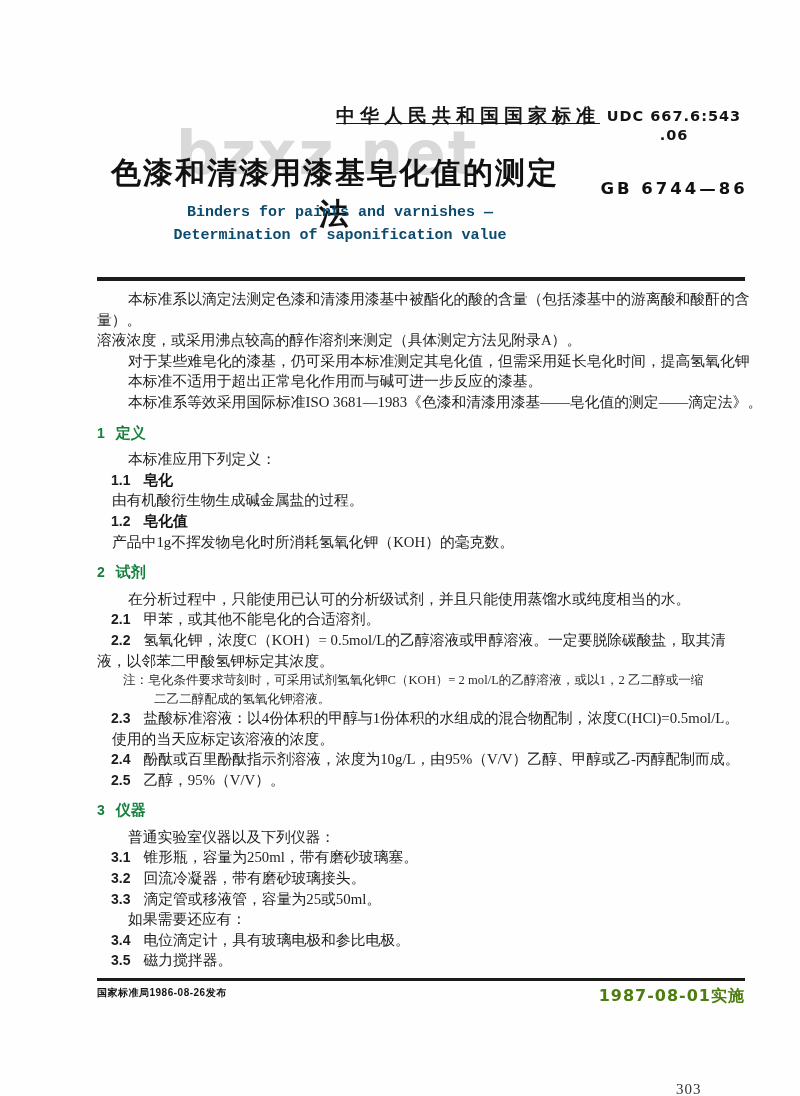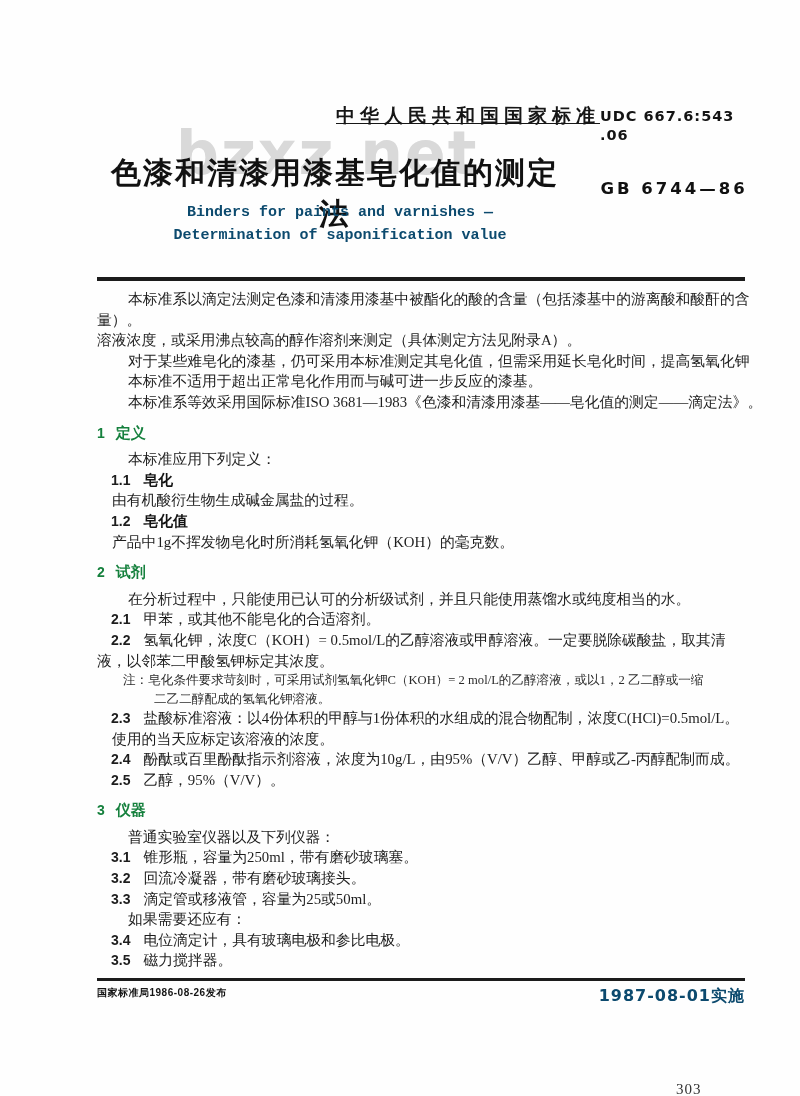--- a/index.html
+++ b/index.html
@@ -29,21 +29,21 @@
     position:absolute;top:153px;left:97px;width:476px;
     text-align:center;font-family:"Liberation Sans","DejaVu Sans",sans-serif;
     font-weight:bold;font-size:30px;letter-spacing:2px;color:#111;
   }
   .title-en{
     position:absolute;top:201px;left:97px;width:486px;
     text-align:center;font-weight:bold;font-size:15px;line-height:23px;
     color:#0c4a6e;font-family:Liberation Mono, monospace;
   }
   .udc{
-    position:absolute;top:107px;left:600px;width:148px;text-align:left;
+    position:absolute;top:107px;left:600px;width:148px;text-align:center;
     font-family:"DejaVu Sans","Liberation Sans",sans-serif;
     font-weight:bold;font-size:14.5px;line-height:19px;letter-spacing:1px;color:#141414;
   }
   .gb{
     position:absolute;top:163px;left:600px;width:148px;text-align:center;
     font-family:"DejaVu Sans","Liberation Sans",sans-serif;
     font-weight:bold;font-size:16.5px;letter-spacing:3px;color:#111;margin-top:16px;
   }
   .rule-top{position:absolute;top:277px;left:97px;width:648px;height:4px;background:#1c1c1c;}
   .rule-bottom{position:absolute;top:978px;left:97px;width:648px;height:3px;background:#1c1c1c;}
@@ -77,21 +77,21 @@
   .footer-row{
     position:absolute;top:986px;left:97px;width:648px;
     display:flex;justify-content:space-between;align-items:flex-start;
   }
   .footer-issued{
     font-family:"Liberation Sans","DejaVu Sans",sans-serif;
     font-weight:bold;font-size:10px;letter-spacing:0.5px;color:#141414;
   }
   .footer-impl{
     font-family:"DejaVu Sans","Liberation Sans",sans-serif;
-    font-weight:bold;font-size:16px;letter-spacing:1px;color:#0c4a6e;
+    font-weight:bold;font-size:16px;letter-spacing:1px;color:#4d7c0f;
   }
   .page-no{
     position:absolute;top:1081px;left:676px;
     font-size:15px;color:#333;letter-spacing:1px;text-align:center;
   }
 </style>
 </head>
 <body>
 
 <div class="page">

